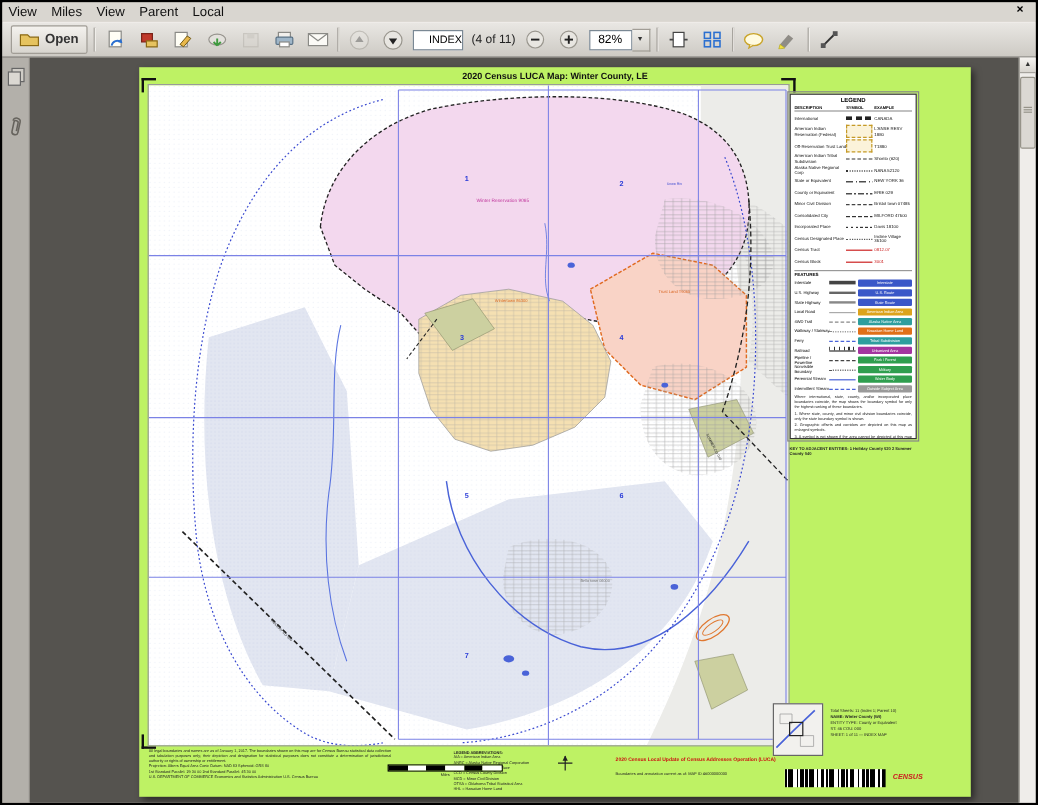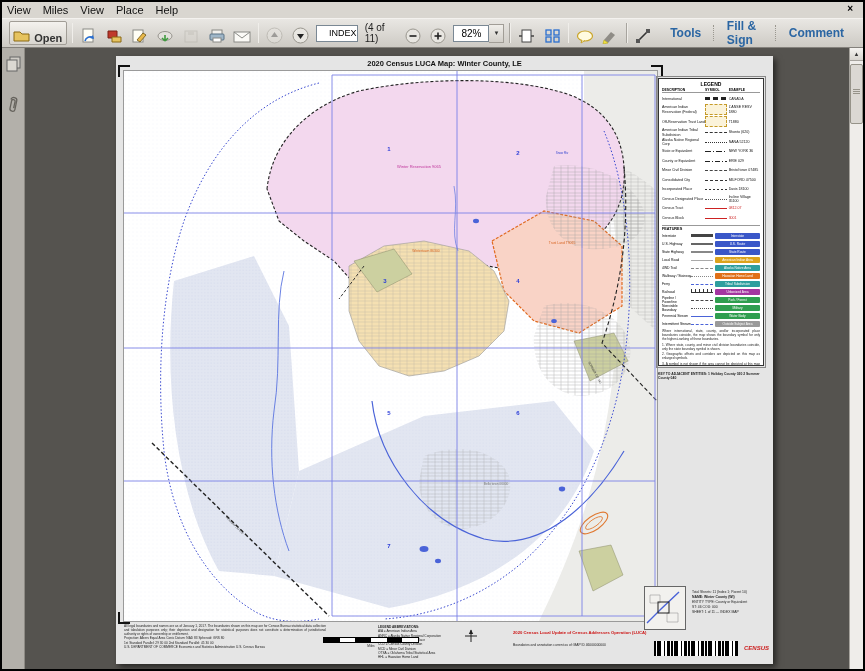--- a/index.html
+++ b/index.html
@@ -4,21 +4,21 @@
 <style>
   html,body{margin:0;padding:0;}
   body{width:865px;height:671px;overflow:hidden;font-family:"Liberation Sans",sans-serif;background:#fff;}
   .win{position:absolute;left:0;top:0;width:861px;height:667px;border:2px solid #000;background:#d5d2cc;}
   
   .menubar{position:relative;height:16px;background:#d9d6d0;display:flex;align-items:center;padding-left:5px;font-size:11px;color:#111;}
   .menu-item{margin-right:12px;cursor:default;}
   .closebtn{position:absolute;right:10px;top:1px;font-size:10px;font-weight:bold;color:#000;}
   
   .toolbar{height:28px;background:linear-gradient(#e9e7e3,#cdcac4);border-top:1px solid #f4f2ef;border-bottom:1px solid #84817c;display:flex;align-items:center;padding:0 7px;gap:5px;}
-  .tbtn{height:22px;display:flex;align-items:flex-end;justify-content:center;border-radius:2px;}
+  .tbtn{height:22px;display:flex;align-items:center;justify-content:center;border-radius:2px;}
   .openbtn{width:62px;gap:4px;border:1px solid #a19d96;background:linear-gradient(#f4f2ee,#d8d5cf);font-size:11px;font-weight:bold;color:#333;}
   .ibtn{width:23px;}
   .sep{width:1px;height:20px;background:#a7a49e;border-right:1px solid #f0eeea;}
   .pagebox{width:40px;height:15px;border:1px solid #7a8894;font-size:9px;text-align:right;font-family:"Liberation Sans",sans-serif;background:#fff;padding:0;}
   .pagecount{font-size:10px;color:#222;margin-left:2px;}
   .zoomcombo{display:flex;align-items:center;}
   .zoomval{width:34px;height:15px;border:1px solid #7a8894;background:#fff;font-size:10px;display:flex;align-items:center;justify-content:center;}
   .zoomarrow{width:14px;height:17px;border:1px solid #a19d96;border-left:none;background:linear-gradient(#f0eeea,#d2cfc9);display:flex;align-items:center;justify-content:center;font-size:6px;color:#333;}
   .rightbtns{margin-left:auto;display:flex;align-items:center;}
   .bluebtn{color:#2b66a3;font-size:12px;font-weight:bold;padding:0 12px;}
@@ -26,21 +26,21 @@
   .disabled{opacity:.45;}
   
   .main{position:relative;height:621px;background:#55534f;display:flex;}
   .sidebar{width:22px;background:#b3b0aa;border-right:1px solid #8e8b85;display:flex;flex-direction:column;align-items:center;padding-top:8px;gap:18px;}
   .docarea{position:relative;flex:1;overflow:hidden;}
   .scrollbar{width:13px;background:#efedea;border-left:1px solid #a6a39d;display:flex;flex-direction:column;align-items:center;}
   .sbup{width:13px;height:12px;background:linear-gradient(#f6f4f1,#d8d5cf);border-bottom:1px solid #a6a39d;font-size:6px;color:#333;display:flex;align-items:center;justify-content:center;}
   .sbthumb{width:11px;height:58px;margin-top:3px;background:#dbd8d3;border:1px solid #969389;border-radius:2px;position:relative;}
   .sbthumb:after{content:"";position:absolute;left:2px;right:2px;top:26px;border-top:1px solid #969389;box-shadow:0 2px 0 #969389,0 -2px 0 #969389;}
   
-  .pdfpage{position:absolute;left:91px;top:8px;width:657px;height:608px;background:#e5e5e5;box-shadow:3px 3px 6px rgba(0,0,0,.55);}
+  .pdfpage{position:absolute;left:91px;top:8px;width:657px;height:608px;background:#bef264;box-shadow:3px 3px 6px rgba(0,0,0,.55);padding-left:36px;}
   .ptitle{position:absolute;top:3px;left:0;width:100%;text-align:center;font-size:7.5px;font-weight:bold;color:#111;}
   #map{position:absolute;left:7px;top:14px;border:1px solid #9a9a9a;}
   .corner{position:absolute;width:10px;height:10px;}
   .c-tl{left:2px;top:9px;border-left:2px solid #111;border-top:2px solid #111;}
   .c-tr{left:535px;top:9px;border-right:2px solid #111;border-top:2px solid #111;}
   .c-bl{left:2px;top:556px;border-left:2px solid #111;border-bottom:2px solid #111;}
   .c-br{left:535px;top:556px;border-right:2px solid #111;border-bottom:2px solid #111;}
   
   .legendbox{position:absolute;left:542px;top:22px;width:106px;height:288px;border:1px solid #333;outline:1px solid #888;outline-offset:1px;background:#fff;overflow:hidden;padding:2px 3px;box-sizing:border-box;}
   .lg-title{text-align:center;font-size:5px;font-weight:bold;margin-bottom:1px;}
@@ -94,21 +94,21 @@
   .north{position:absolute;left:348px;top:573px;}
   .redtitle{position:absolute;left:397px;top:574px;width:175px;font-size:4.2px;font-weight:bold;color:#cc1111;}
   .redsub{position:absolute;left:397px;top:587px;width:175px;font-size:3.3px;color:#222;}
 </style>
 </head>
 <body>
 
 <div class="win">
 
   <div class="menubar">
-    <span class="menu-items" id="menuItems"><span class="menu-item">View</span><span class="menu-item">Miles</span><span class="menu-item">View</span><span class="menu-item">Place</span><span class="menu-item">Help</span></span>
+    <span class="menu-items" id="menuItems"><span class="menu-item">View</span><span class="menu-item">Miles</span><span class="menu-item">View</span><span class="menu-item">Parent</span><span class="menu-item">Local</span></span>
     <span class="closebtn">×</span>
   </div>
 
   <div class="toolbar">
     <div class="tbtn openbtn">
       <span><svg width="17" height="14">
             <path d="M1,4 h6 l2,2 h7 v7 h-15 z" fill="#e6c35f" stroke="#8a6914" stroke-width="1"></path>
           </svg></span>
       <span>Open</span>
     </div>
@@ -224,27 +224,20 @@
       </div>
     <div class="sep"></div>
     <div class="tbtn ibtn">
         <svg width="16" height="16">
           <path d="M3,13 L12,4" stroke="#333" stroke-width="1.6"></path>
           <rect x="1" y="11" width="4" height="4" fill="#555"></rect>
           <rect x="11" y="1" width="4" height="4" fill="#555"></rect>
         </svg>
       </div>
 
-    <div class="rightbtns">
-      <span class="bluebtn">Tools</span>
-      <span class="dotsep"></span>
-      <span class="bluebtn">Fill &amp; Sign</span>
-      <span class="dotsep"></span>
-      <span class="bluebtn">Comment</span>
-    </div>
   </div>
 
   <div class="main">
     <div class="sidebar">
       <span><svg width="15" height="16">
             <rect x="4" y="1" width="10" height="11" fill="#cfccc6" stroke="#666"></rect>
             <rect x="1" y="4" width="10" height="11" fill="#dbd8d2" stroke="#666"></rect>
           </svg></span>
       <span><svg width="14" height="20">
             <path d="M4,6 C4,2.5 10,2.5 10,6 L10,15 C10,18 5,18 5,15 L5,7 C5,5 8.5,5 8.5,7 L8.5,14" fill="none" stroke="#66635d" stroke-width="1.3" transform="rotate(12 7 10)"></path>

